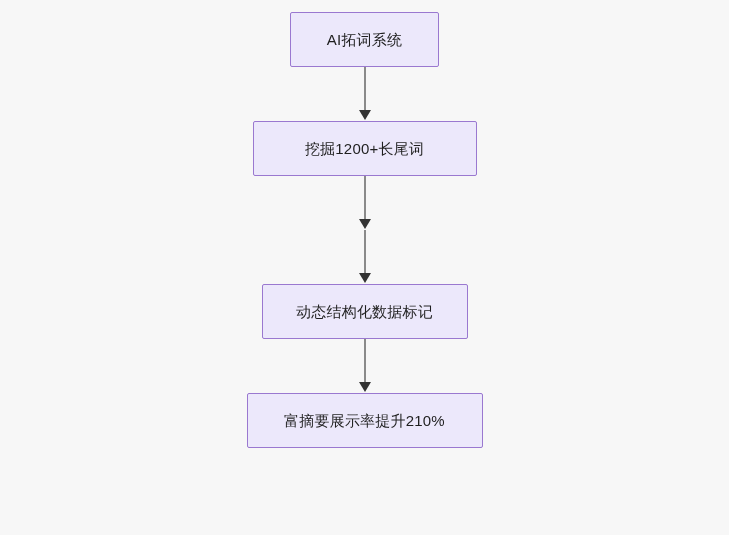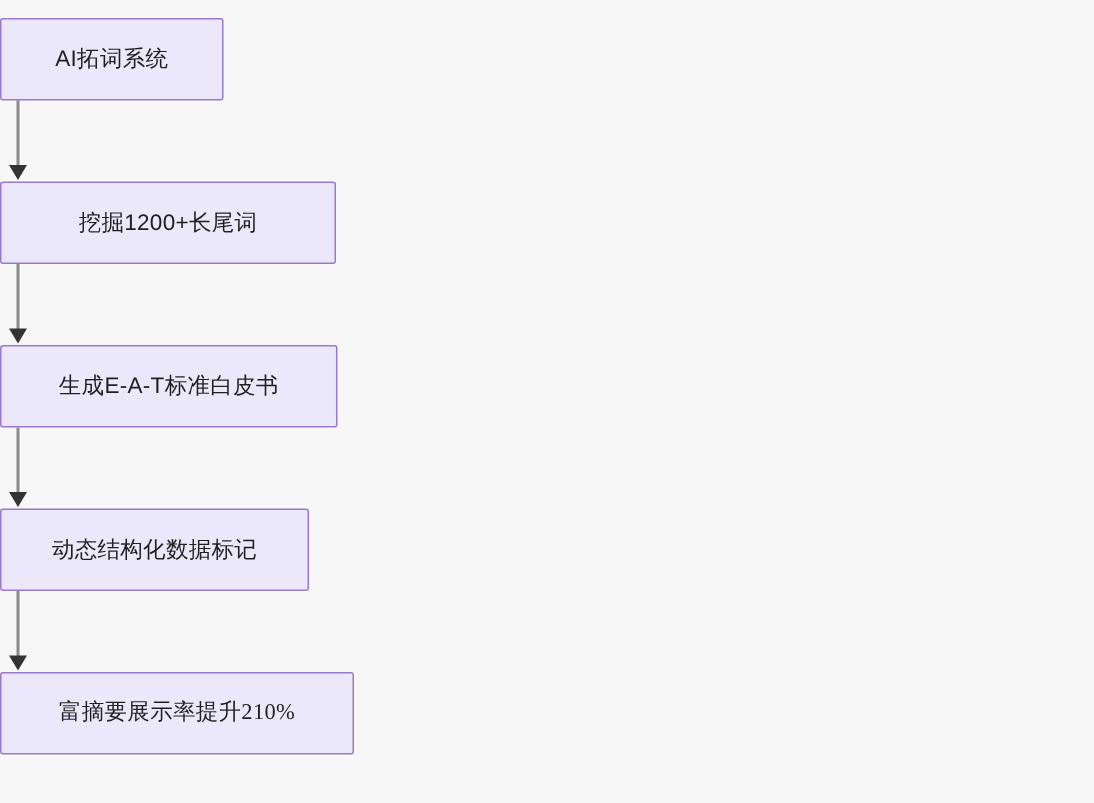--- a/index.html
+++ b/index.html
@@ -21,21 +21,21 @@
   }
 
   .flow-stack {
     position: absolute;
     left: 0;
     top: 0;
     width: 729px;
     height: 535px;
     display: flex;
     flex-direction: column;
-    align-items: flex-start;
+    align-items: center;
   }
 
   .node {
     box-sizing: border-box;
     background: #ece8fb;
     border: 1.4px solid #9a78d0;
     border-radius: 2px;
     height: 55px;
     display: flex;
     align-items: center;
@@ -50,21 +50,21 @@
     line-height: 1;
     letter-spacing: 0.2px;
     white-space: nowrap;
   }
 
   
   .n0 { width: 149px; margin-top: 12px; }
   .n1 { width: 224px; }
   .n2 { width: 225px; }
   .n3 { width: 206px; }
-  .n4 { width: 236px; font-family: Liberation Serif, serif; }
+  .n4 { width: 236px; }
 
   
   .connector {
     position: relative;
     width: 24px;
     height: 54px;
     z-index: 1;
     flex: 0 0 auto;
   }
   .connector .line {
@@ -105,23 +105,20 @@
 
     <div class="node n1">
       <span class="node-label">挖掘1200+长尾词</span>
     </div>
 
     <div class="connector">
       <span class="line"></span>
       <span class="head"></span>
     </div>
 
-    <div class="node n2">
-      <span class="node-label">生成E-A-T标准白皮书</span>
-    </div>
 
     <div class="connector">
       <span class="line"></span>
       <span class="head"></span>
     </div>
 
     <div class="node n3">
       <span class="node-label">动态结构化数据标记</span>
     </div>
 

